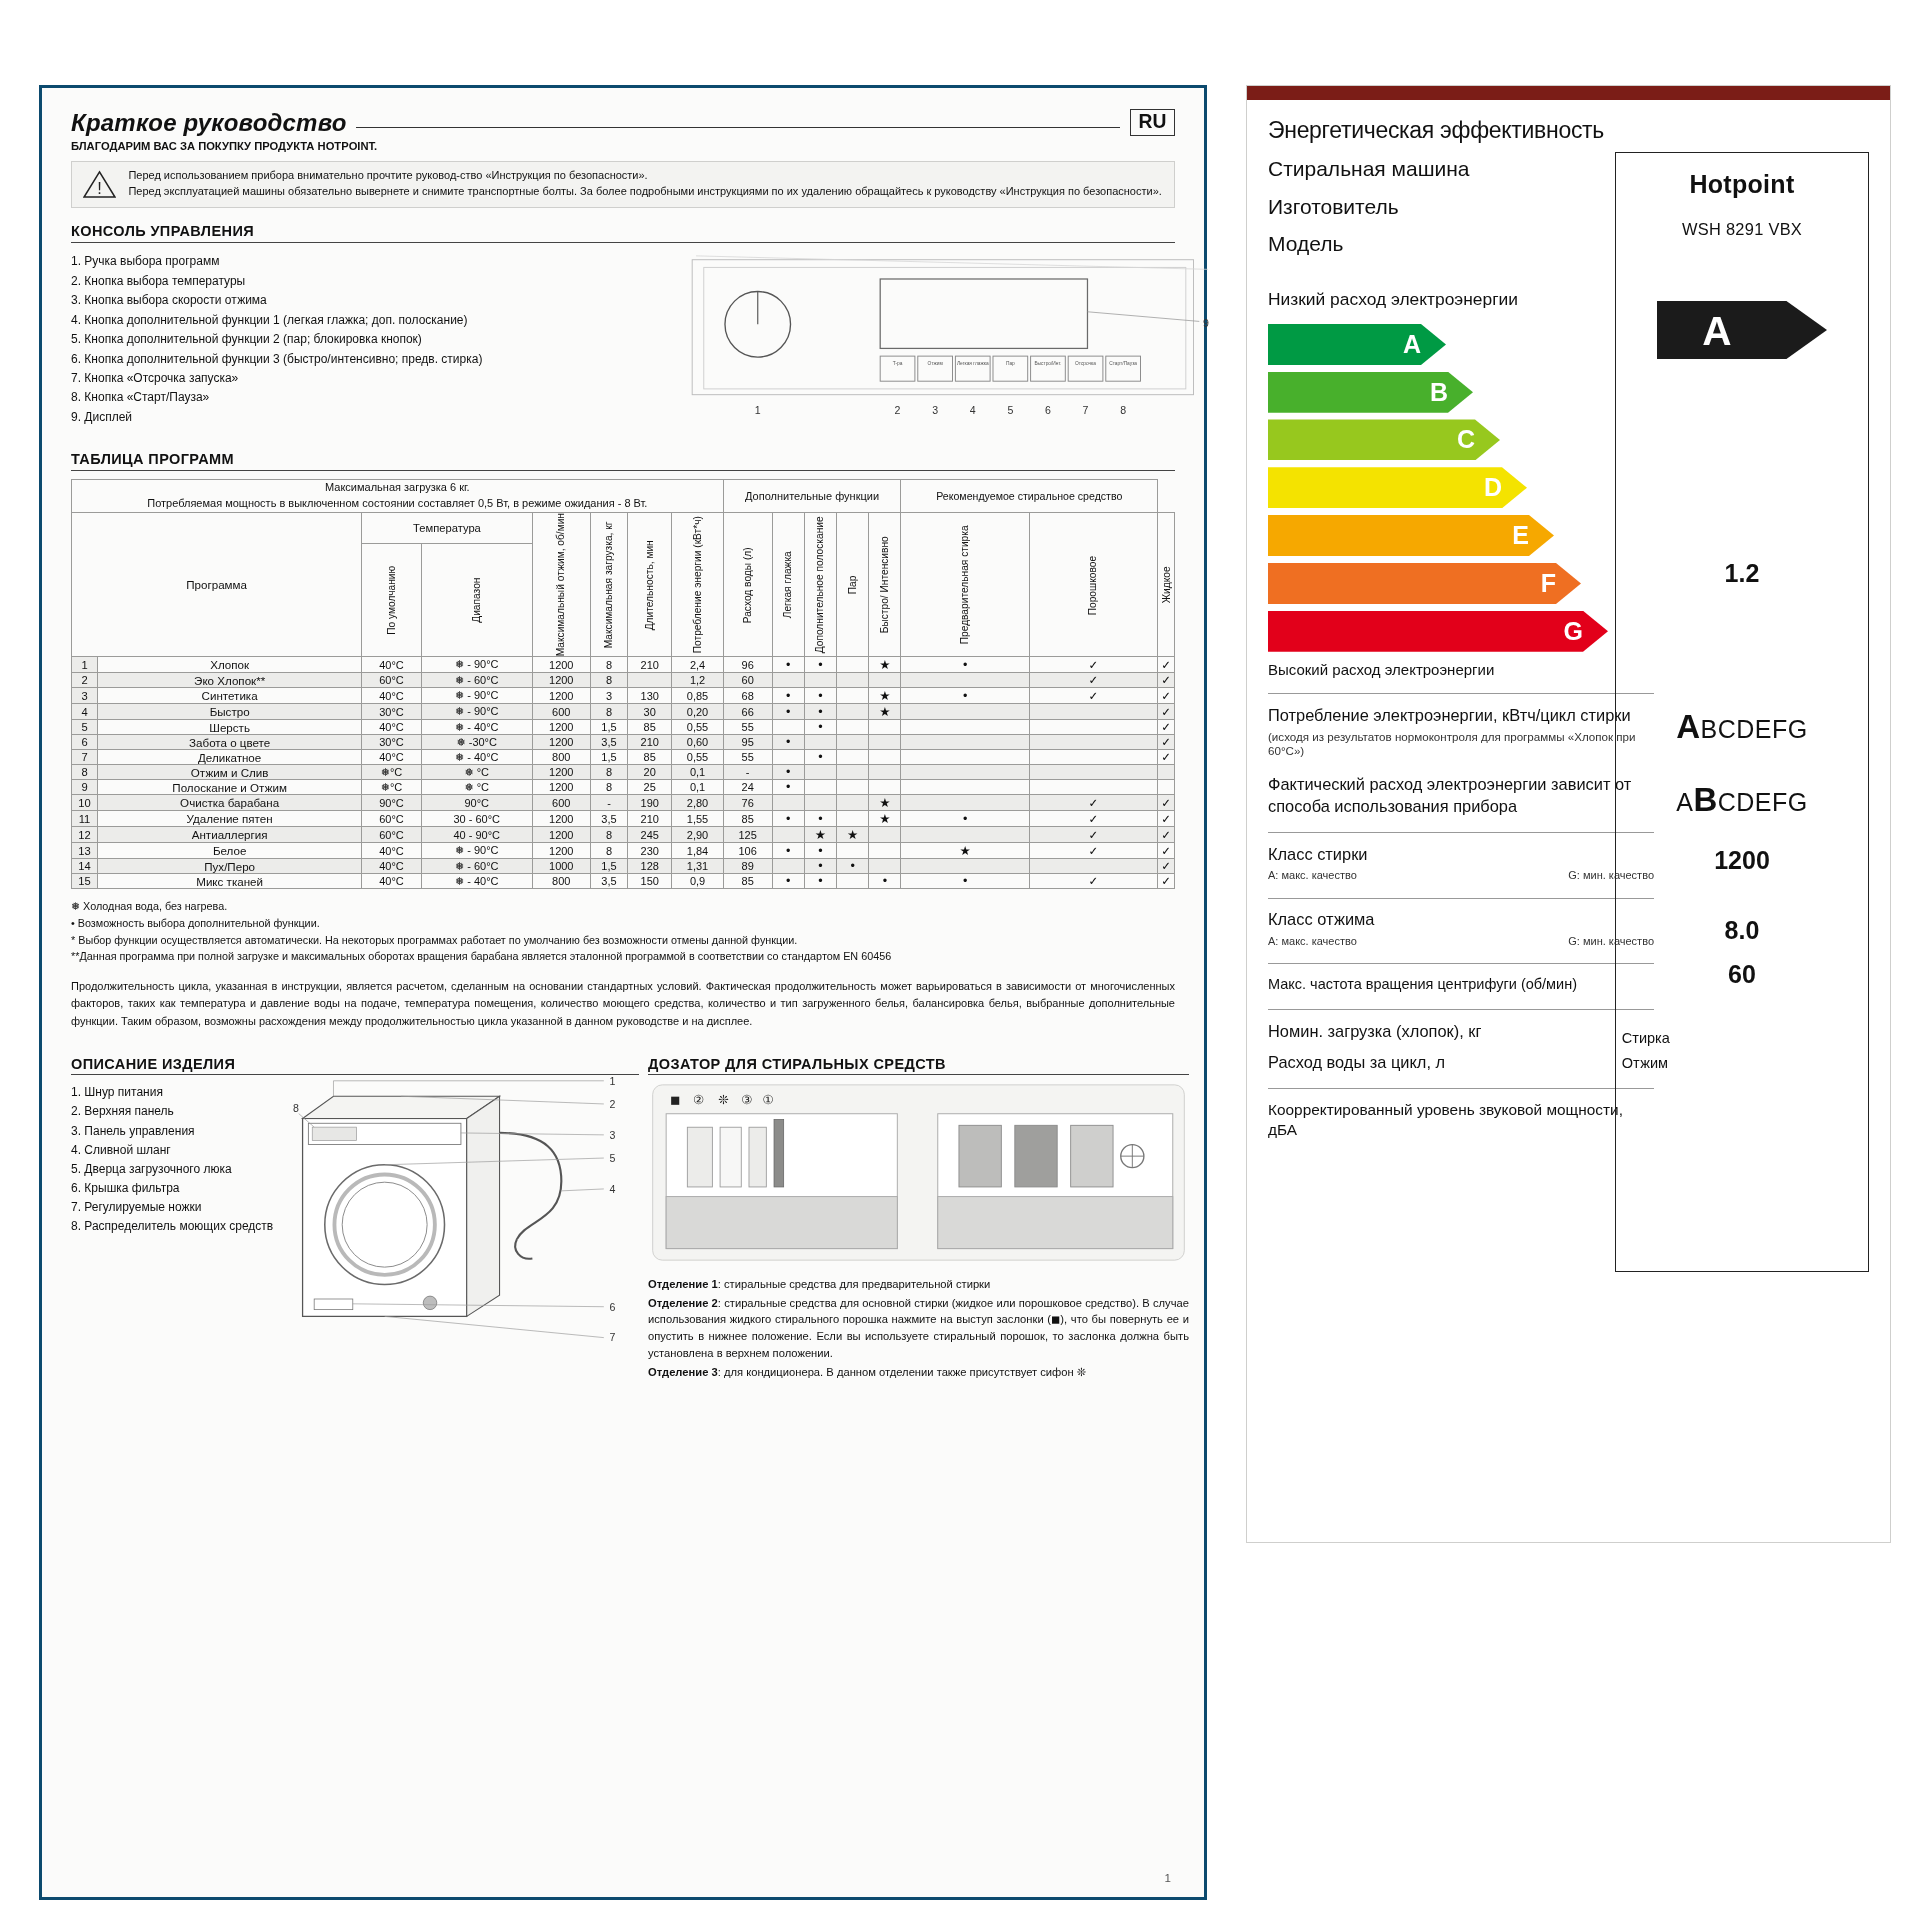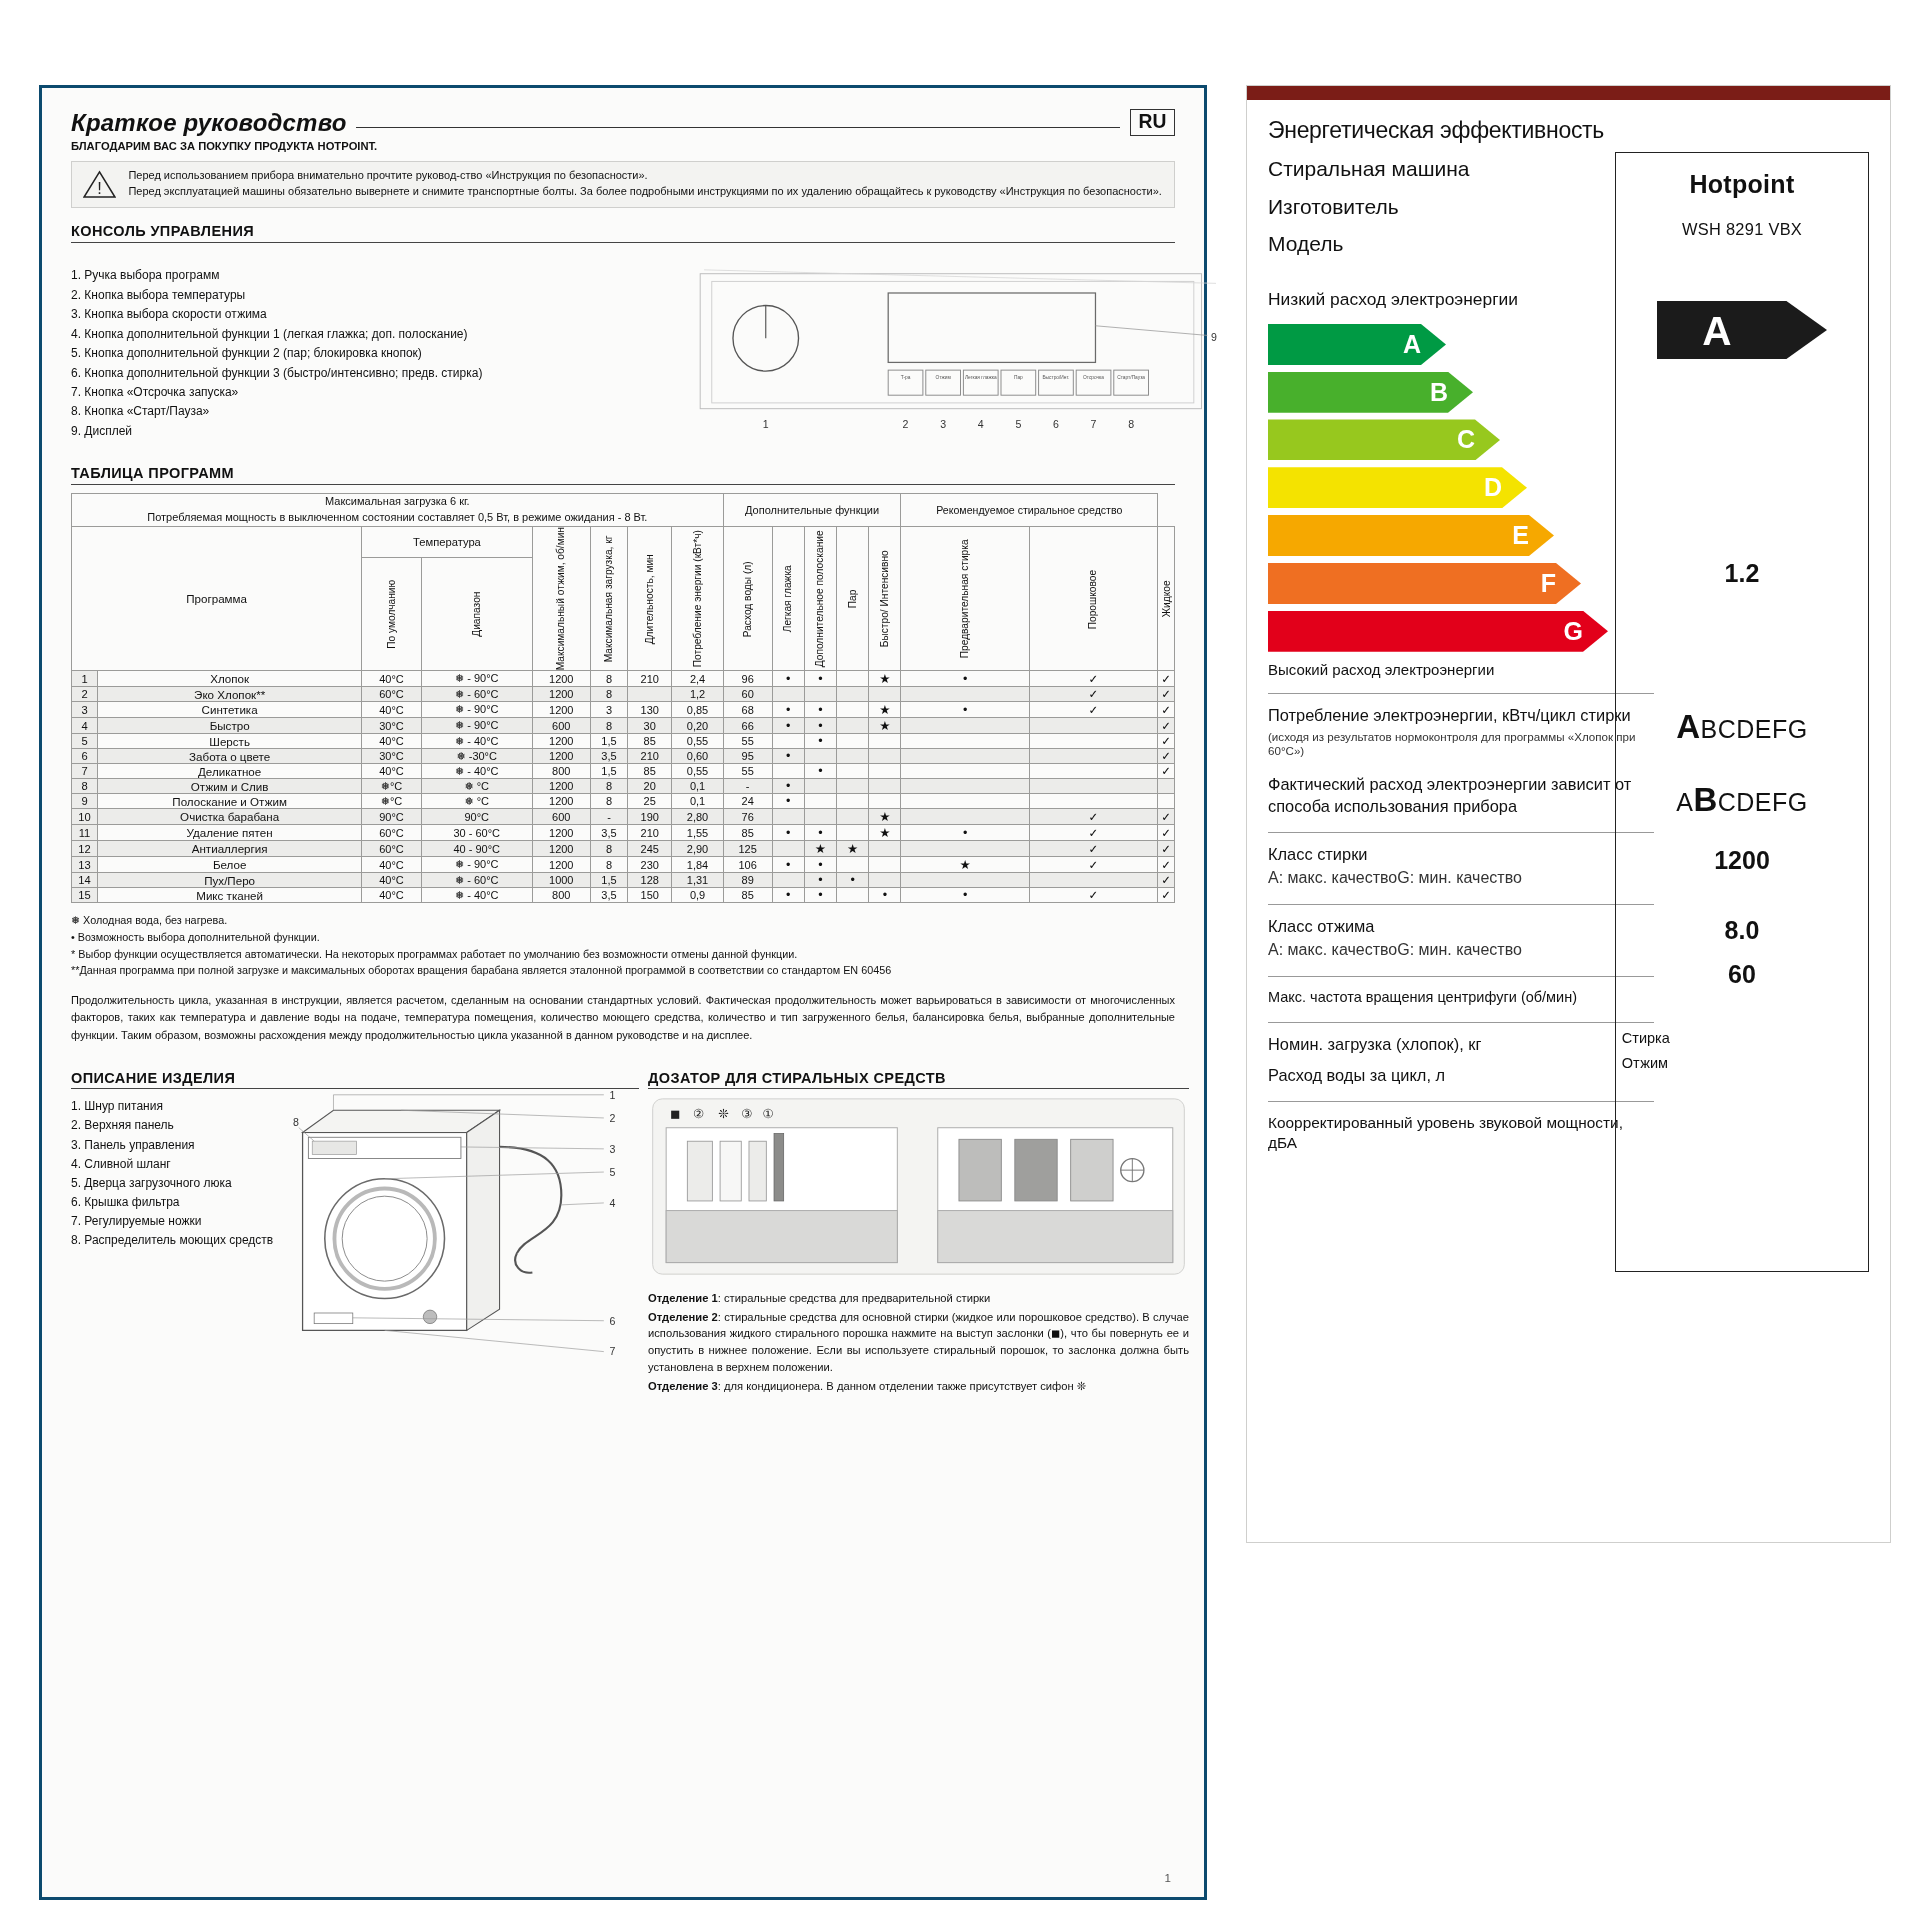--- a/index.html
+++ b/index.html
@@ -9,21 +9,21 @@
   
   .manual{position:absolute;left:39px;top:85px;width:1168px;height:1815px;background:#fbfbfa;border:3px solid #0c4a6e;box-sizing:border-box;padding:21px 29px 9.7px 29px;}
   .m-title{font-style:italic;font-weight:bold;font-size:24px;letter-spacing:0.2px;}
   .m-title-row{display:flex;align-items:flex-end;gap:9.7px;}
   .m-rule{flex:1;border-bottom:1.4px solid #333;margin-bottom:8.7px;}
   .ru-box{font-weight:bold;font-size:19.3px;border:1.4px solid #333;padding:1px 7.7px 1.9px 7.7px;margin-bottom:1px;}
   .warn{margin-top:8.7px;border:1px solid #cfcfcd;background:#f3f3f1;display:flex;gap:9.7px;padding:6.8px 7.7px;}
   .warn-ico{width:39px;flex:0 0 39px;display:flex;align-items:center;justify-content:center;}
   .warn-txt{font-size:11px;line-height:1.45;}
   .sec-h{margin-top:15.4px;font-size:14.5px;font-weight:bold;letter-spacing:0.4px;border-bottom:1.4px solid #444;padding-bottom:2.9px;}
-  .console-wrap{display:flex;gap:20px;margin-top:23px;}
+  .console-wrap{display:flex;gap:12px;margin-top:9px;}
   .console-list{font-size:12px;line-height:1.62;flex:0 0 599px;}
   .console-img{flex:1;position:relative;height:183px;}
 
   
   table.prog{border-collapse:collapse;margin-top:8.7px;width:100%;font-size:11px;}
   table.prog td,table.prog th{border:1px solid #9b9b99;padding:0;text-align:center;vertical-align:middle;}
   .hdr-note{text-align:left;font-size:11px;line-height:1.45;padding:5.8px 7.7px;}
   .vert{writing-mode:vertical-rl;transform:rotate(180deg);white-space:nowrap;font-size:10.2px;line-height:1.15;padding:3.9px 1.9px;}
   .rowname{text-align:left;padding-left:7.7px;font-size:11.6px;}
   .num{width:25px;background:#ececea;font-size:11.2px;}
@@ -52,21 +52,21 @@
   .mbox{position:absolute;right:21px;top:52px;width:254px;border:1.5px solid #222;box-sizing:border-box;padding:17.4px 9.7px 9.7px 9.7px;text-align:center;height:1120px;}
   .brand{font-size:25px;font-weight:bold;letter-spacing:0.3px;}
   .model{font-size:16.4px;margin-top:21px;letter-spacing:0.3px;}
   .bigA{margin-top:56px;display:flex;justify-content:center;}
   .bars{margin-top:13.5px;}
   .bar{height:41px;margin-bottom:6.8px;display:flex;align-items:center;color:#fff;font-weight:bold;font-size:25px;position:relative;}
   .bar span{position:absolute;right:25px;}
   .hightxt{font-size:15px;margin-top:9px;}
   .rowline{border-top:1.2px solid #999;margin-top:15.4px;padding-top:10.6px;font-size:16.4px;line-height:1.3;}
   .small{font-size:11.6px;color:#333;line-height:1.25;}
-  .two{display:flex;justify-content:flex-start;font-size:16px;color:#333;margin-top:2.9px;}
+  .two{display:flex;justify-content:space-between;font-size:11px;color:#333;margin-top:2.9px;}
   .classstrip{font-size:25px;letter-spacing:0.5px;}
   .classstrip b{font-size:33px;}
 </style>
 </head>
 <body>
 
 <div class="page">
 
 <div class="manual">
 

